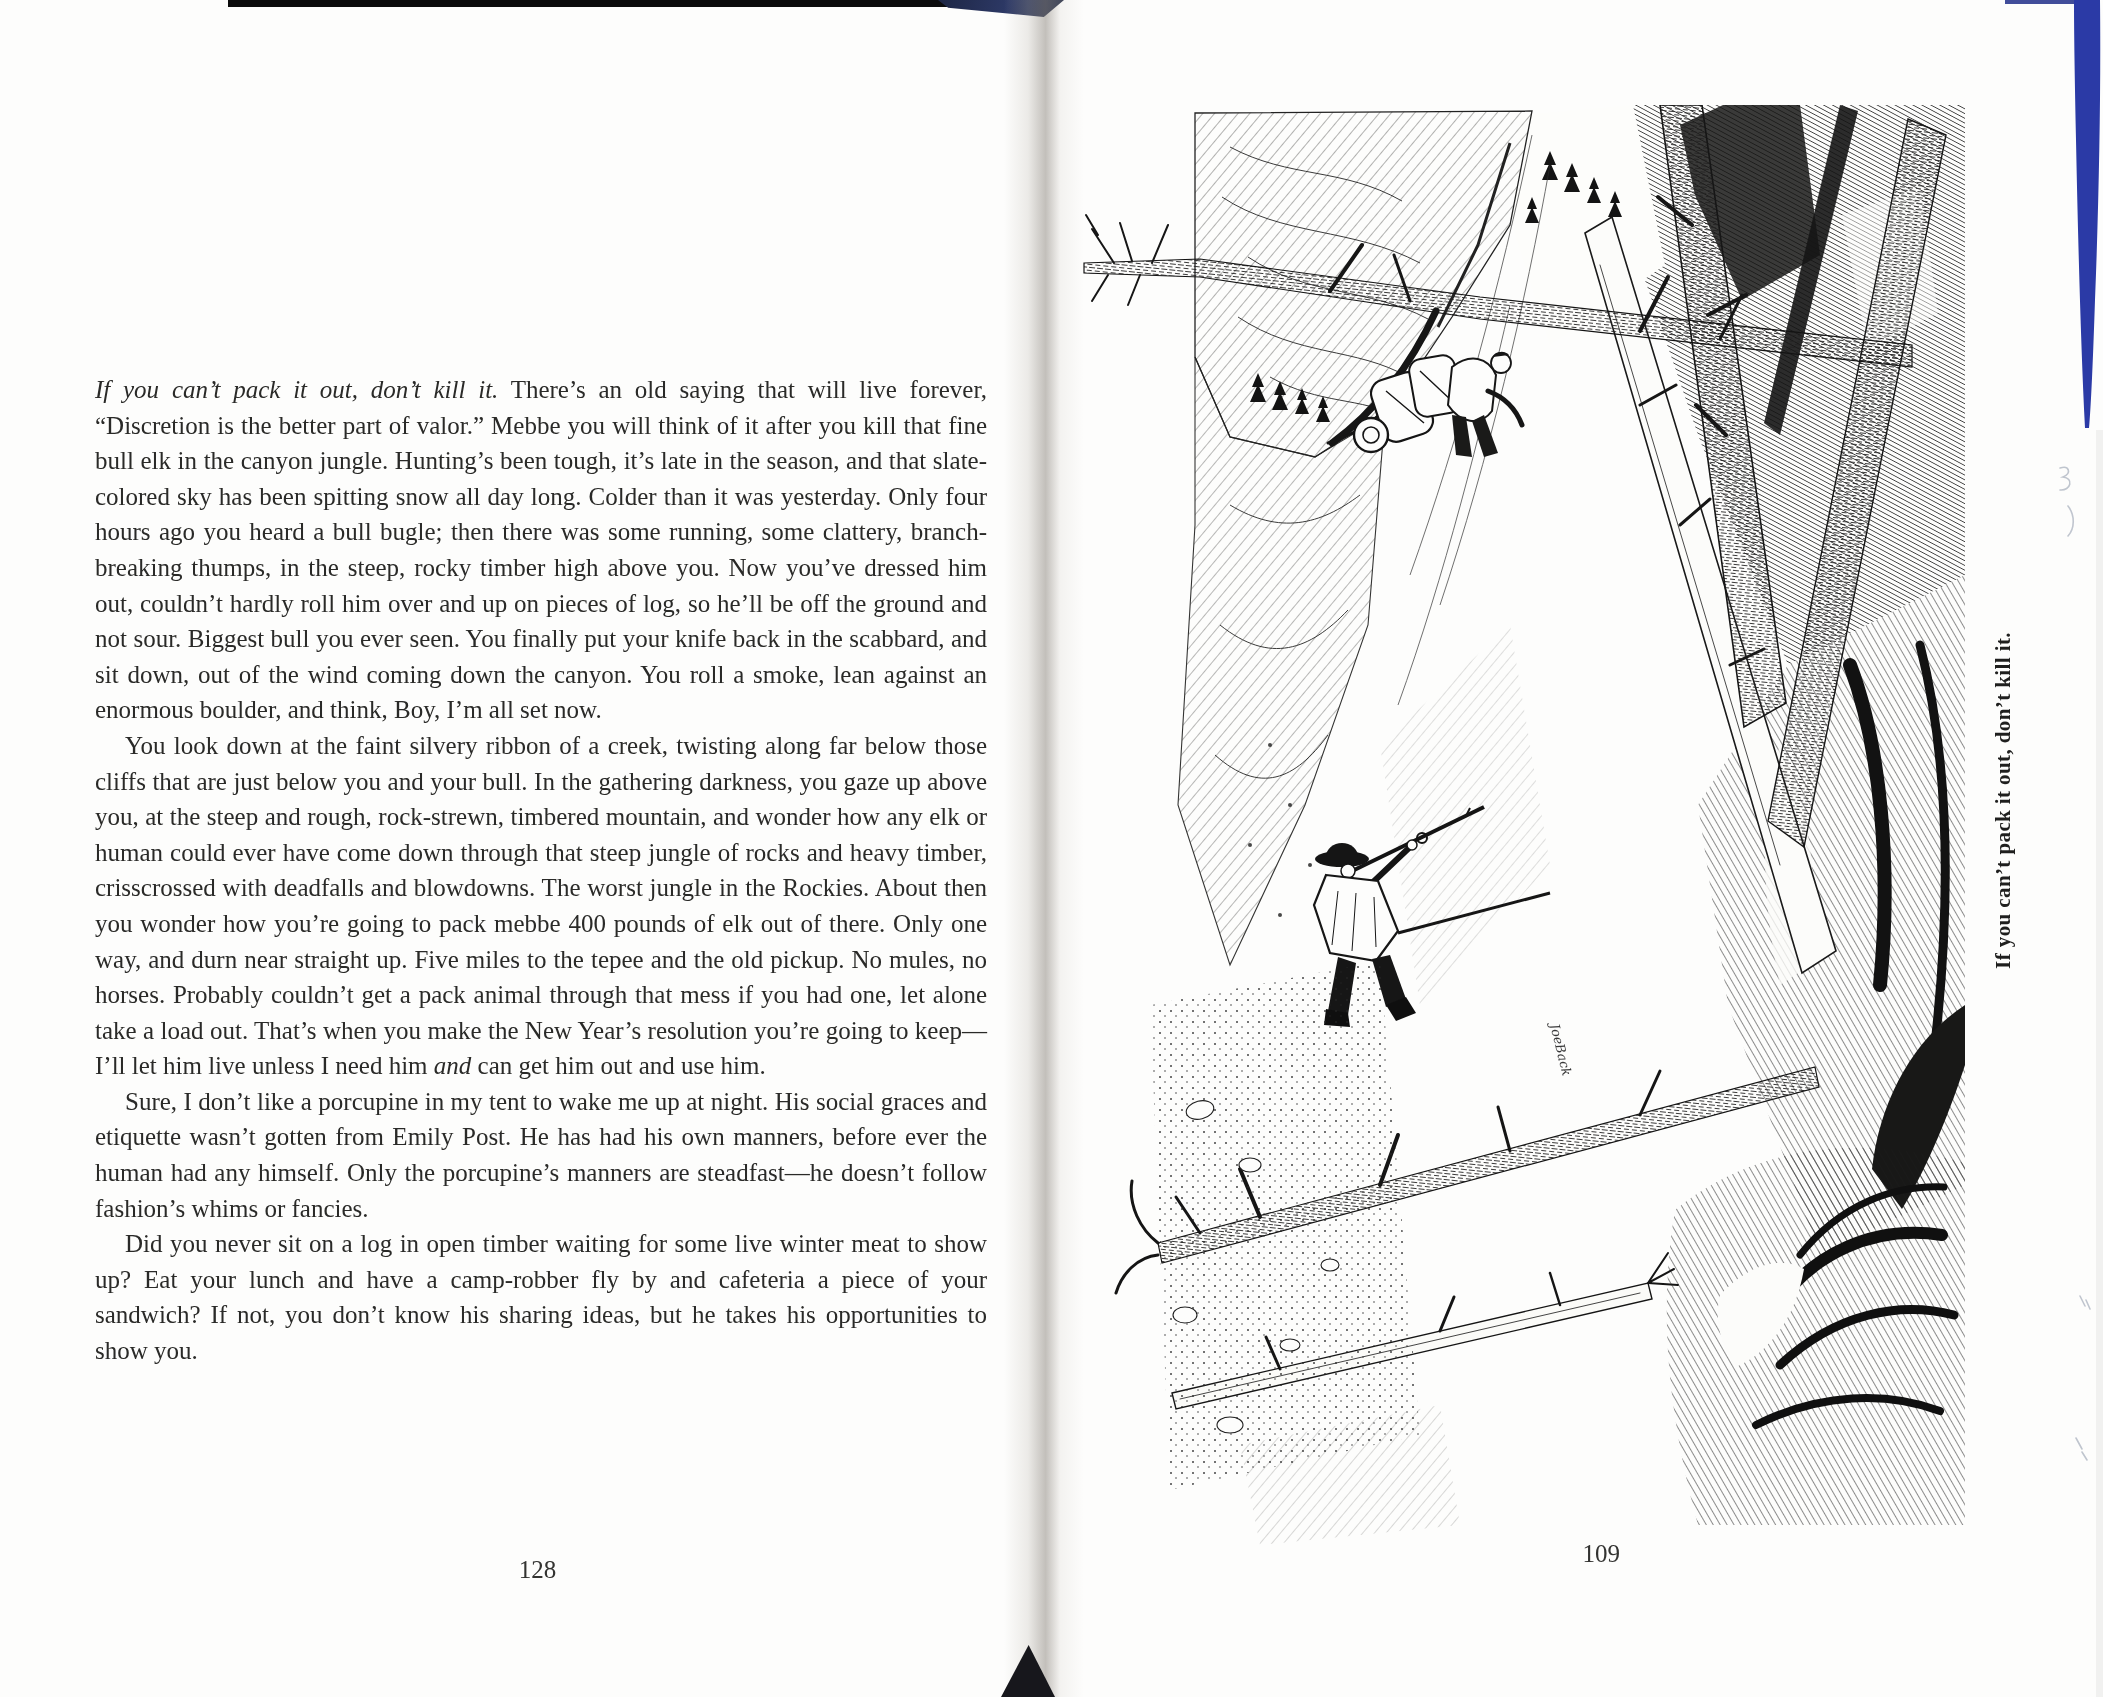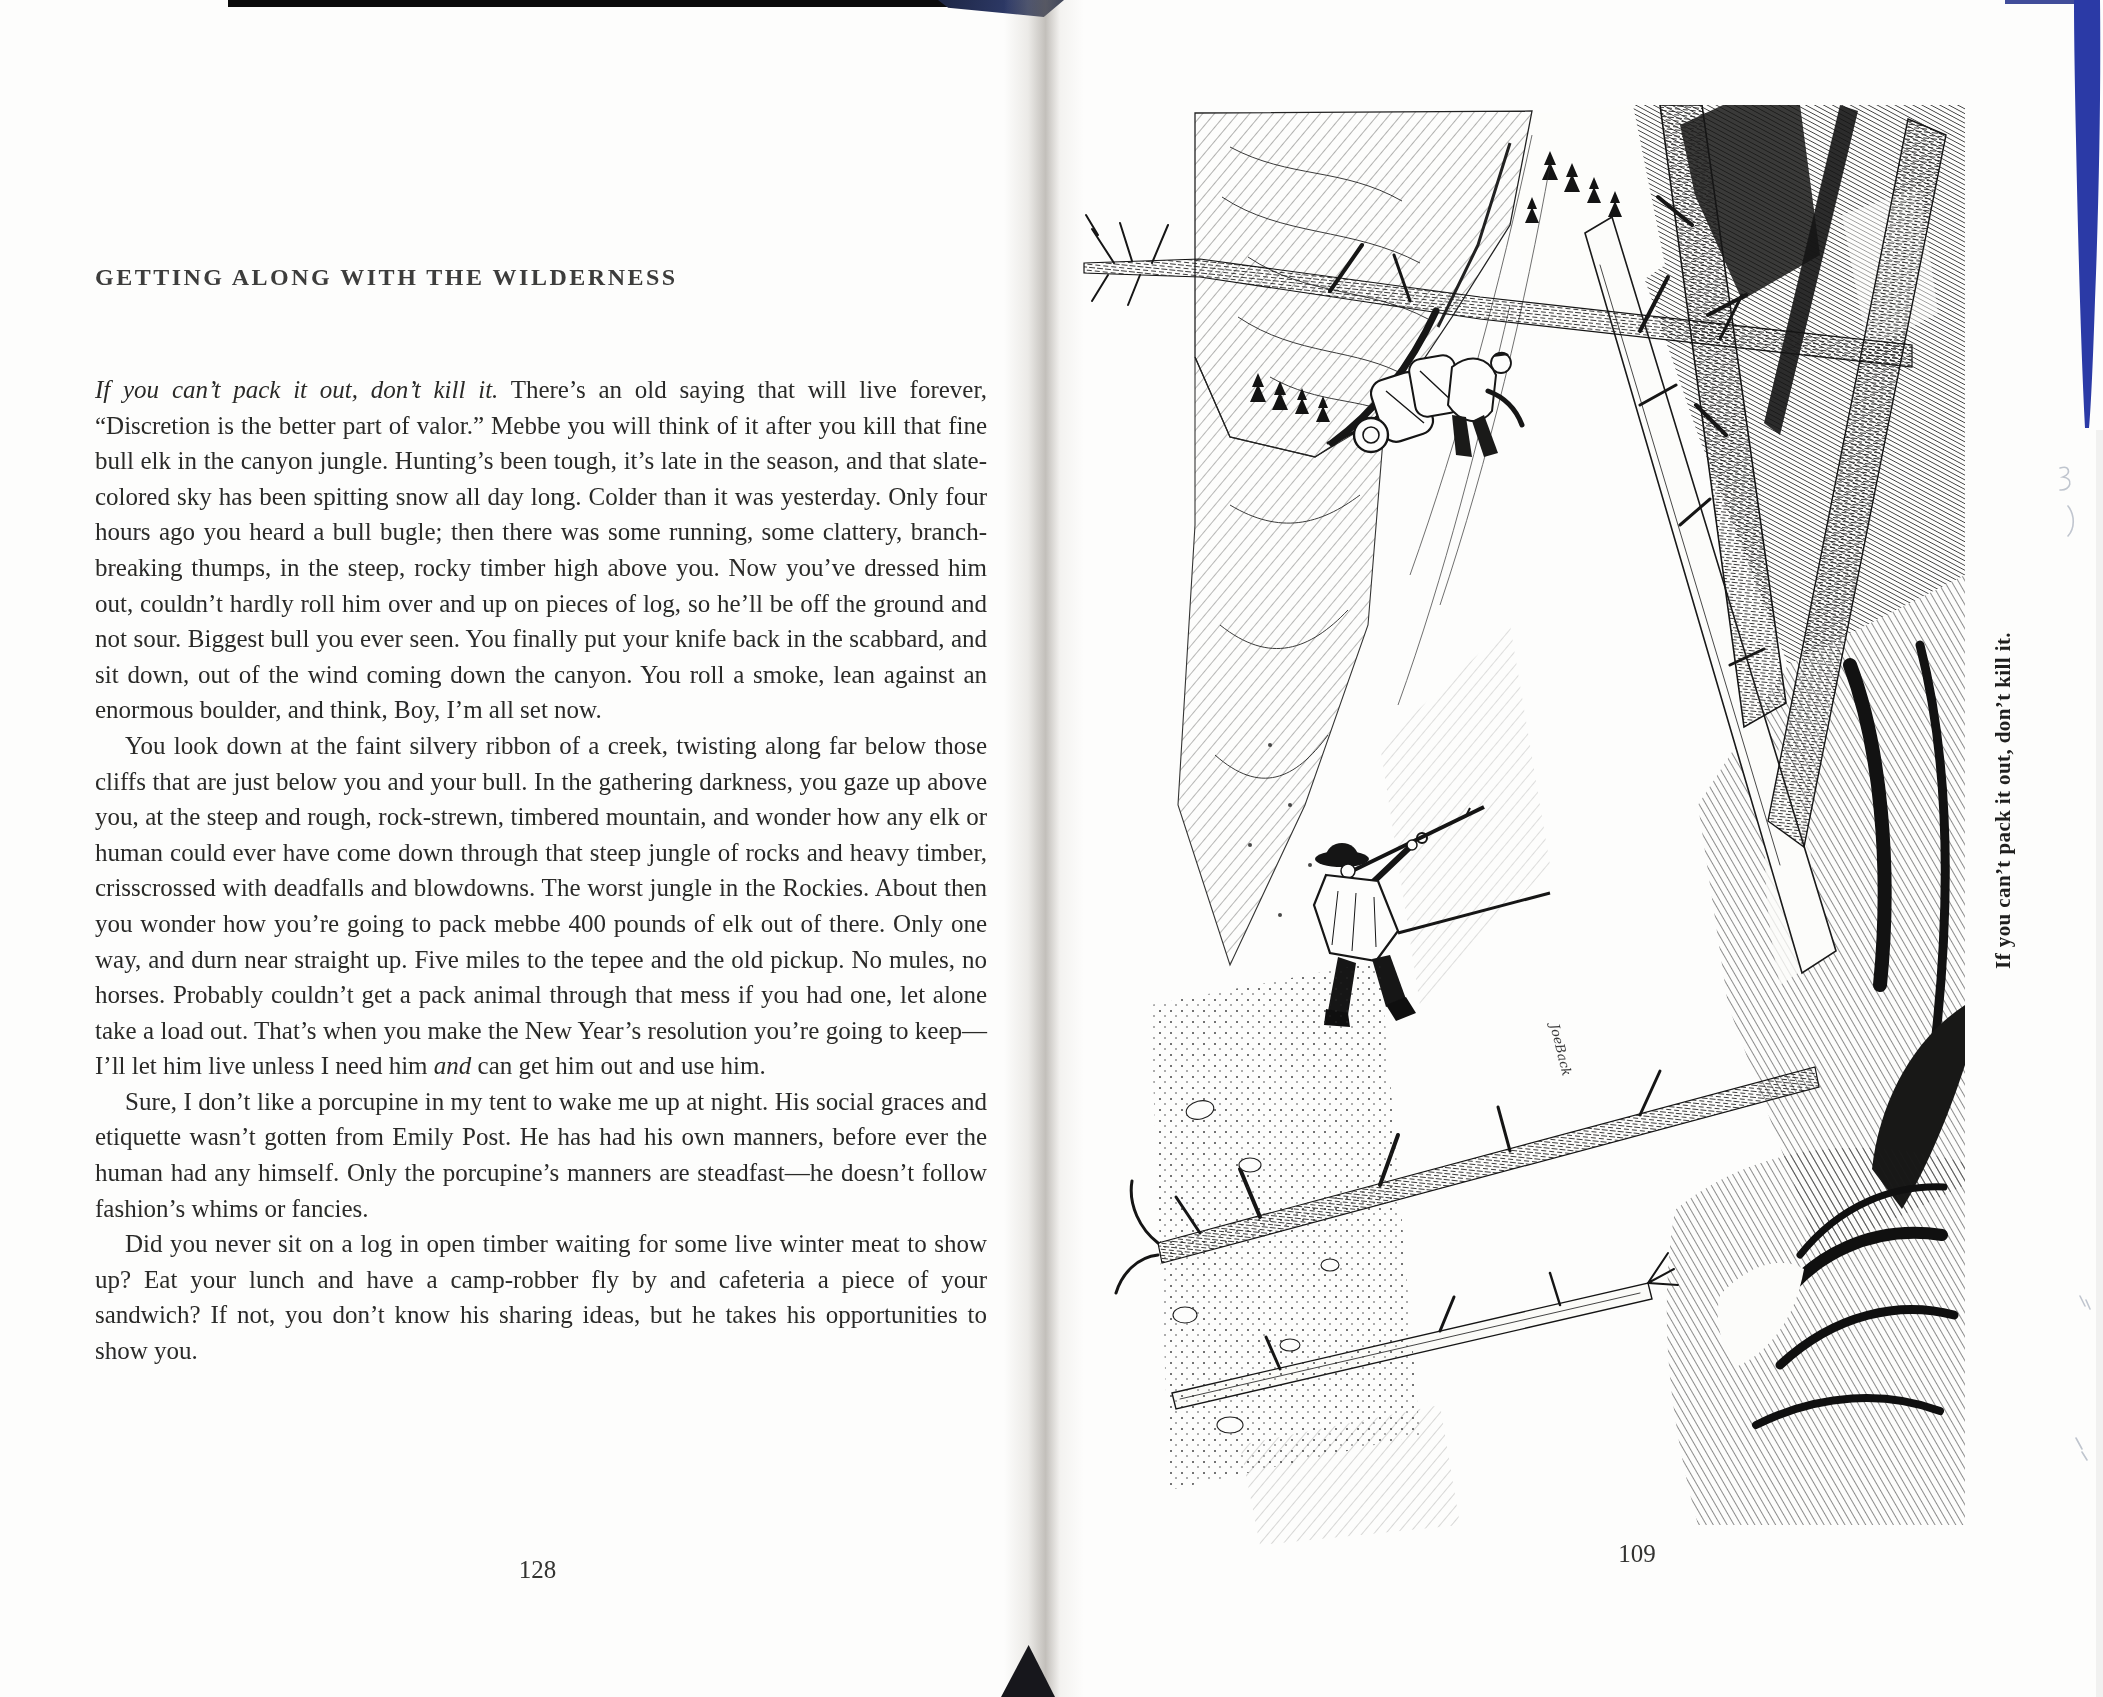--- a/index.html
+++ b/index.html
@@ -18,42 +18,41 @@
   
   .page-left{position:absolute;left:0;top:0;width:1004px;height:1697px;}
   .chapter-heading{position:absolute;left:95px;top:264px;margin:0;font-size:24px;font-weight:700;
                    letter-spacing:2.5px;color:#3d3d3c;white-space:nowrap;}
   .body-text{position:absolute;left:95px;top:372px;width:892px;}
   .body-text p{margin:0;text-align:justify;font-size:25px;line-height:35.6px;color:#2a2a28;}
   .body-text p.indent{text-indent:30px;}
   .body-text em{font-style:italic;}
   .page-number{position:absolute;font-size:25px;color:#333331;text-align:center;}
   .pn-left{left:480px;top:1556px;width:115px;}
-  .pn-right{left:1572px;top:1540px;width:130px;}
+  .pn-right{left:1490px;top:1540px;width:130px;text-align:right;}
   
   .page-right{position:absolute;left:1084px;top:0;width:1019px;height:1697px;}
   .illus{position:absolute;left:1080px;top:105px;width:885px;height:1455px;}
   .caption-vert{position:absolute;left:1984px;top:592px;width:38px;height:416px;
                 display:flex;align-items:center;justify-content:center;}
   .caption-vert span{writing-mode:vertical-rl;transform:rotate(180deg);white-space:nowrap;
                      font-size:21px;font-weight:700;letter-spacing:.4px;color:#1f1f1e;}
   .right-edge-svg{position:absolute;left:2000px;top:0;width:103px;height:1697px;}
 </style>
 </head>
 <body>
 
 <div class="spread">
 
   <div class="top-edge"></div>
   <div class="binding-top"></div>
   <div class="gutter"></div>
   <div class="gutter-bottom"></div>
 
   <section class="page-left">
-    <h1 class="chapter-heading">GETTING ALONG WITH THE WILDERNESS</h1>
     <div class="body-text">
         <p><em>If you can’t pack it out, don’t kill it.</em><span> There’s an old saying that will live forever, “Discretion is the better part of valor.” Mebbe you will think of it after you kill that fine bull elk in the canyon jungle. Hunting’s been tough, it’s late in the season, and that slate-colored sky has been spitting snow all day long. Colder than it was yesterday. Only four hours ago you heard a bull bugle; then there was some running, some clattery, branch-breaking thumps, in the steep, rocky timber high above you. Now you’ve dressed him out, couldn’t hardly roll him over and up on pieces of log, so he’ll be off the ground and not sour. Biggest bull you ever seen. You finally put your knife back in the scabbard, and sit down, out of the wind coming down the canyon. You roll a smoke, lean against an enormous boulder, and think, Boy, I’m all set now.</span></p>
         <p class="indent"><span>You look down at the faint silvery ribbon of a creek, twisting along far below those cliffs that are just below you and your bull. In the gathering darkness, you gaze up above you, at the steep and rough, rock-strewn, timbered mountain, and wonder how any elk or human could ever have come down through that steep jungle of rocks and heavy timber, crisscrossed with deadfalls and blowdowns. The worst jungle in the Rockies. About then you wonder how you’re going to pack mebbe 400 pounds of elk out of there. Only one way, and durn near straight up. Five miles to the tepee and the old pickup. No mules, no horses. Probably couldn’t get a pack animal through that mess if you had one, let alone take a load out. That’s when you make the New Year’s resolution you’re going to keep—I’ll let him live unless I need him </span><em>and</em><span> can get him out and use him.</span></p>
         <p class="indent"><span>Sure, I don’t like a porcupine in my tent to wake me up at night. His social graces and etiquette wasn’t gotten from Emily Post. He has had his own manners, before ever the human had any himself. Only the porcupine’s manners are steadfast—he doesn’t follow fashion’s whims or fancies.</span></p>
         <p class="indent"><span>Did you never sit on a log in open timber waiting for some live winter meat to show up? Eat your lunch and have a camp-robber fly by and cafeteria a piece of your sandwich? If not, you don’t know his sharing ideas, but he takes his opportunities to show you.</span></p>
       </div>
     <div class="page-number pn-left">128</div>
   </section>
 
   <section class="page-right"></section>

